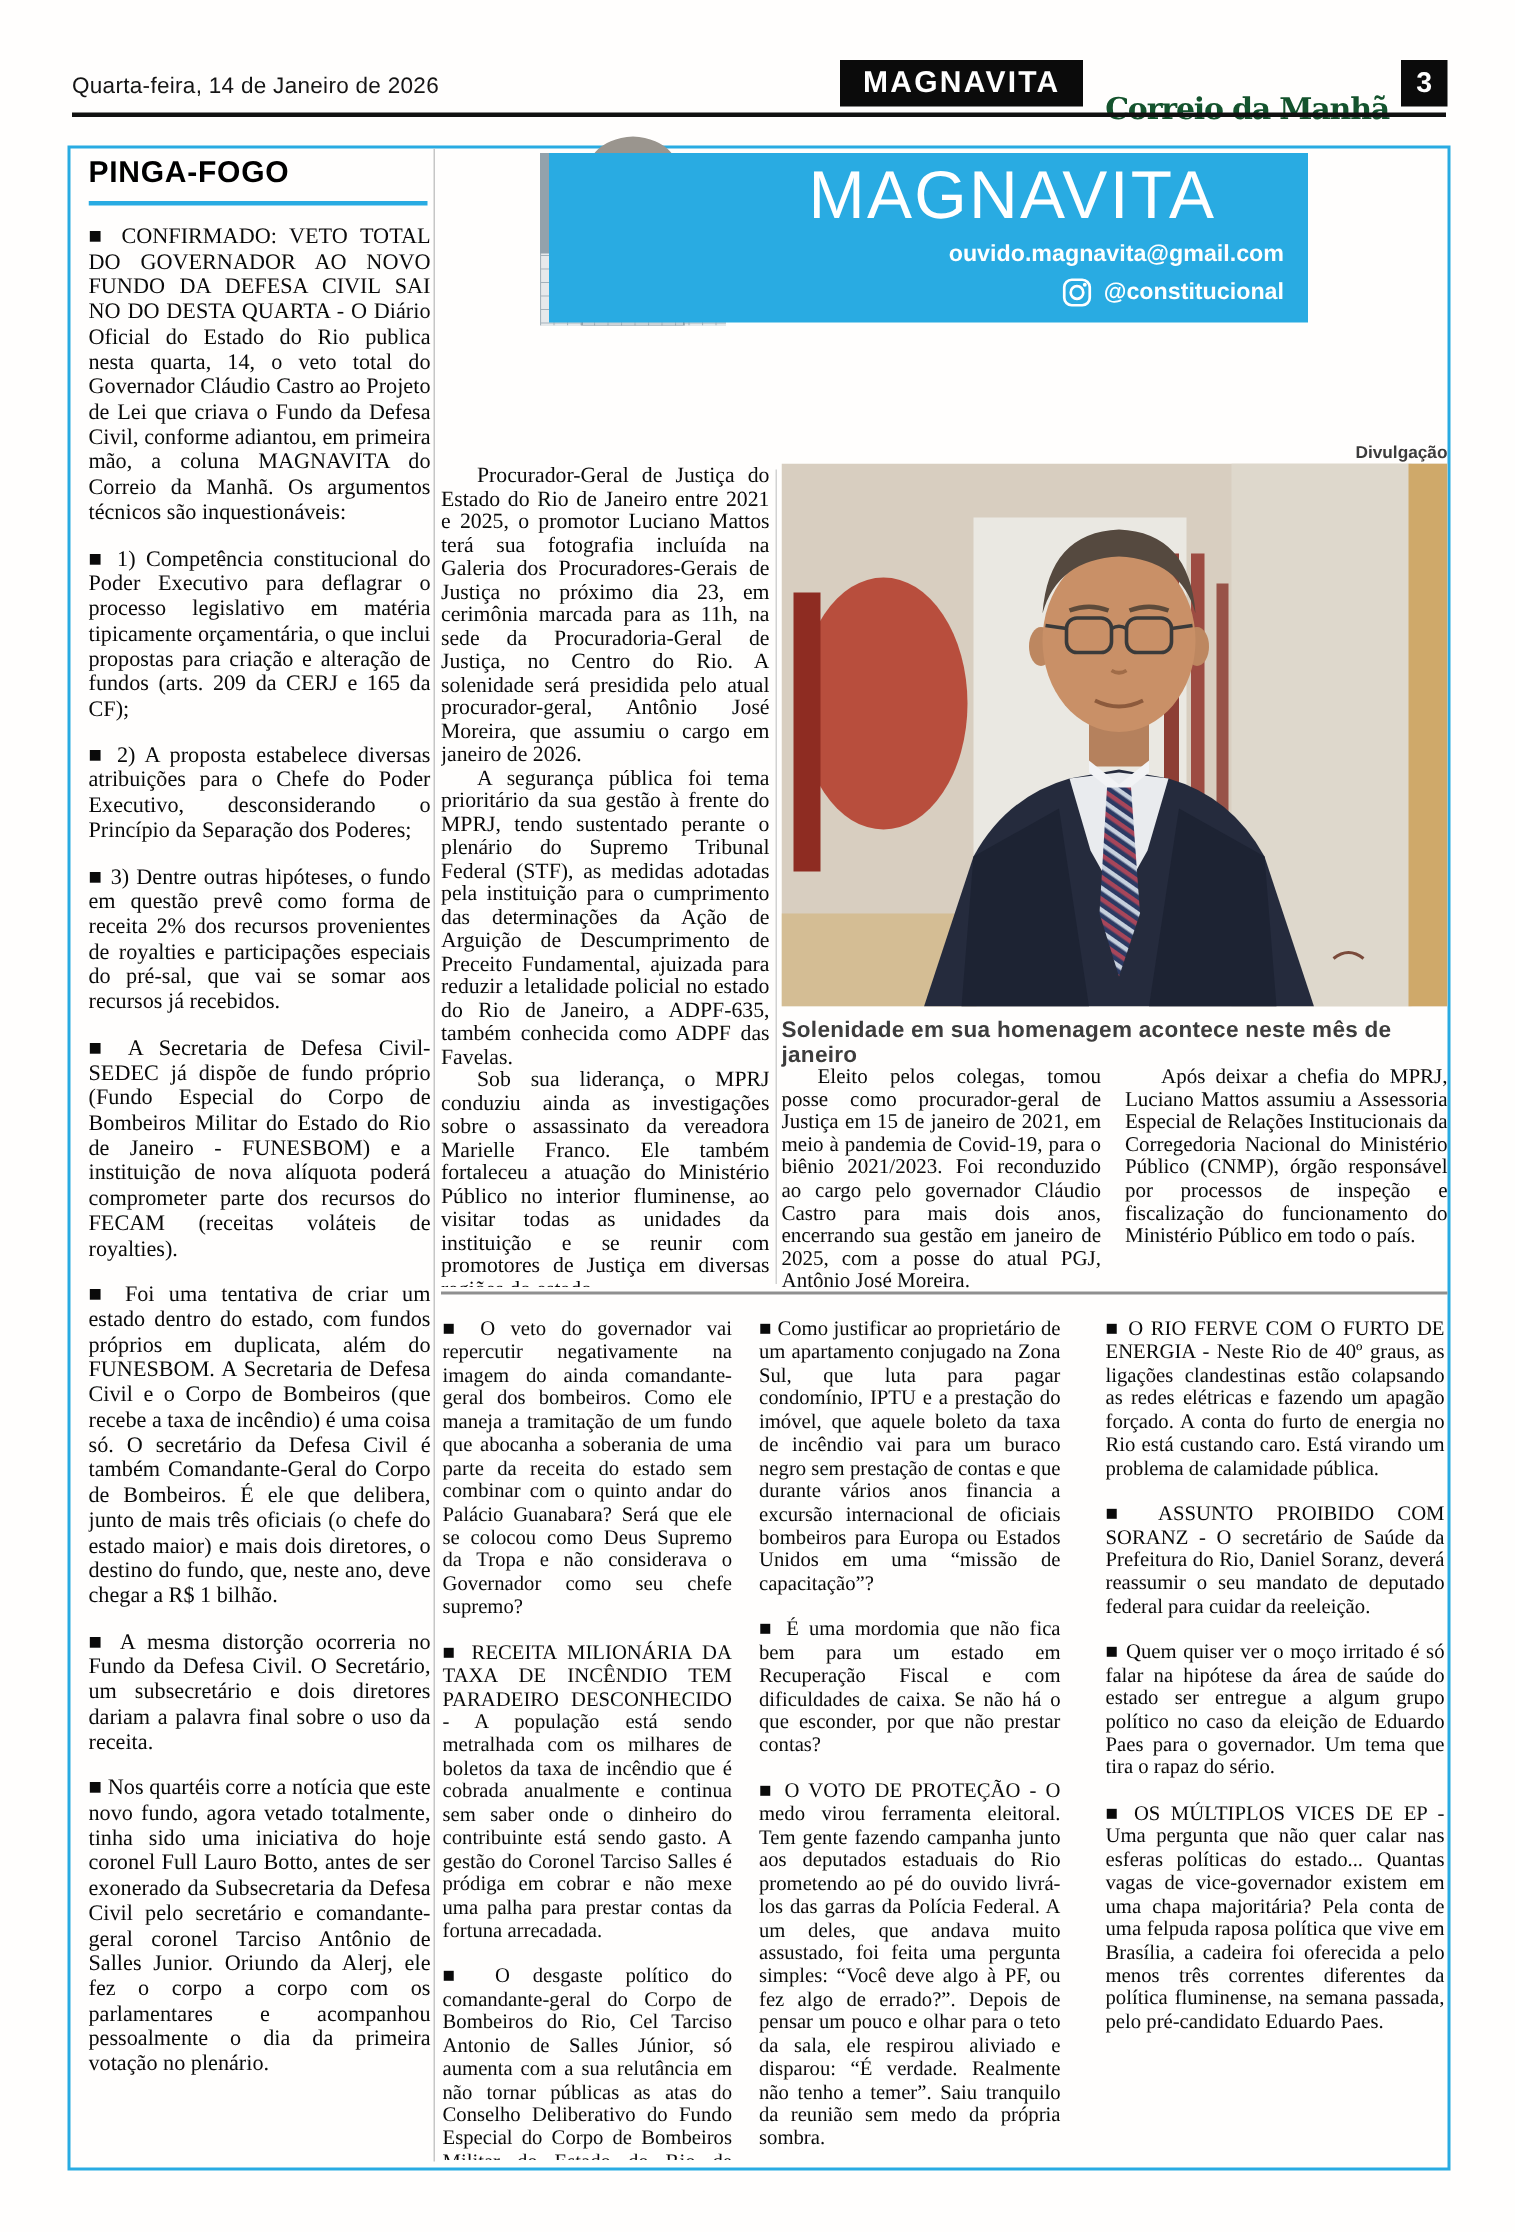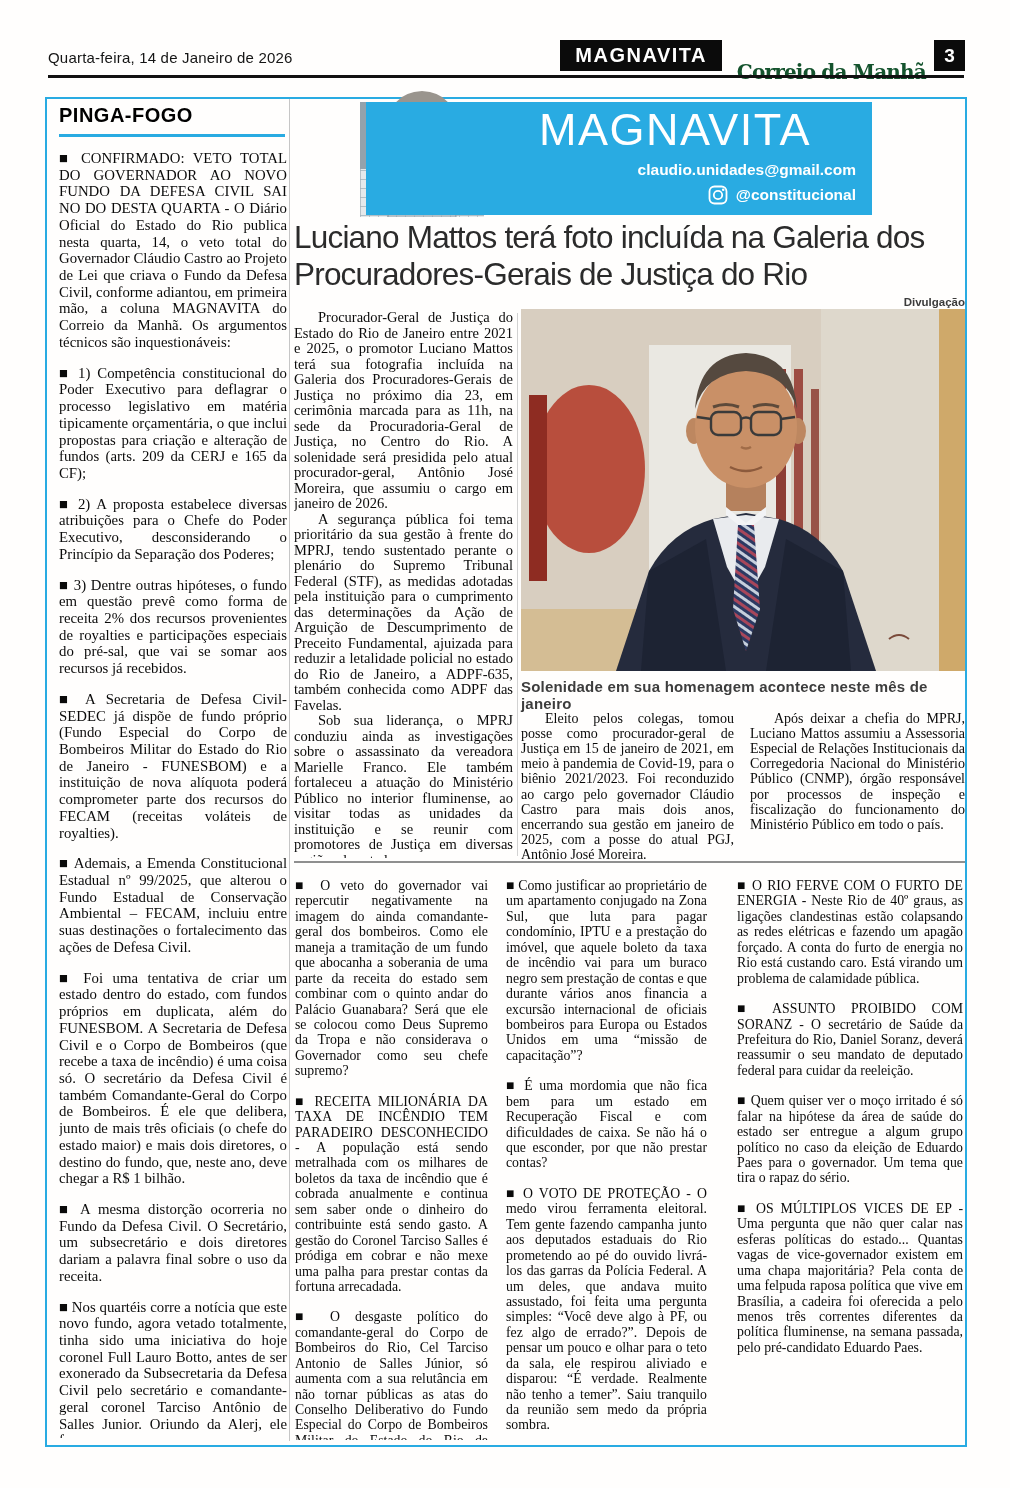--- a/index.html
+++ b/index.html
@@ -79,21 +79,20 @@
   <div class="abs mid-rule"></div>
 
   <div class="abs pinga">
     <h2>PINGA-FOGO</h2>
     <div class="bar"></div>
     <p class="b">■ CONFIRMADO: VETO TOTAL DO GOVERNADOR AO NOVO FUNDO DA DEFESA CIVIL SAI NO DO DESTA QUARTA - O Diário Oficial do Estado do Rio publica nesta quarta, 14, o veto total do Governador Cláudio Castro ao Projeto de Lei que criava o Fundo da Defesa Civil, conforme adiantou, em primeira mão, a coluna MAGNAVITA do Correio da Manhã. Os argumentos técnicos são inquestionáveis:</p>
     <p>■ 1) Competência constitucional do Poder Executivo para deflagrar o processo legislativo em matéria tipicamente orçamentária, o que inclui propostas para criação e alteração de fundos (arts. 209 da CERJ e 165 da CF);</p>
     <p class="b">■ 2) A proposta estabelece diversas atribuições para o Chefe do Poder Executivo, desconsiderando o Princípio da Separação dos Poderes;</p>
     <p>■ 3) Dentre outras hipóteses, o fundo em questão prevê como forma de receita 2% dos recursos provenientes de royalties e participações especiais do pré-sal, que vai se somar aos recursos já recebidos.</p>
     <p class="b">■ A Secretaria de Defesa Civil- SEDEC já dispõe de fundo próprio (Fundo Especial do Corpo de Bombeiros Militar do Estado do Rio de Janeiro - FUNESBOM) e a instituição de nova alíquota poderá comprometer parte dos recursos do FECAM (receitas voláteis de royalties).</p>
-    <p>■ Ademais, a Emenda Constitucional Estadual nº 99/2025, que alterou o Fundo Estadual de Conservação Ambiental – FECAM, incluiu entre suas destinações o fortalecimento das ações de Defesa Civil.</p>
     <p class="b">■ Foi uma tentativa de criar um estado dentro do estado, com fundos próprios em duplicata, além do FUNESBOM. A Secretaria de Defesa Civil e o Corpo de Bombeiros (que recebe a taxa de incêndio) é uma coisa só. O secretário da Defesa Civil é também Comandante-Geral do Corpo de Bombeiros. É ele que delibera, junto de mais três oficiais (o chefe do estado maior) e mais dois diretores, o destino do fundo, que, neste ano, deve chegar a R$ 1 bilhão.</p>
     <p>■ A mesma distorção ocorreria no Fundo da Defesa Civil. O Secretário, um subsecretário e dois diretores dariam a palavra final sobre o uso da receita.</p>
     <p class="b">■ Nos quartéis corre a notícia que este novo fundo, agora vetado totalmente, tinha sido uma iniciativa do hoje coronel Full Lauro Botto, antes de ser exonerado da Subsecretaria da Defesa Civil pelo secretário e comandante-geral coronel Tarciso Antônio de Salles Junior. Oriundo da Alerj, ele fez o corpo a corpo com os parlamentares e acompanhou pessoalmente o dia da primeira votação no plenário.</p>
   </div>
 
   <svg class="abs banner-photo" viewBox="0 0 124 146">
     <defs>
       <pattern id="checks" width="9" height="9" patternUnits="userSpaceOnUse">
         <rect width="9" height="9" fill="#e6e9eb"></rect>
         <path d="M0 0H9M0 0V9" stroke="#a3b1ba" stroke-width="1.4"></path>
@@ -108,32 +107,31 @@
     <ellipse cx="62" cy="80" rx="10" ry="4" fill="#8a7f74"></ellipse>
     <circle cx="50" cy="58" r="2.6" fill="#2e2a28"></circle>
     <circle cx="74" cy="58" r="2.6" fill="#2e2a28"></circle>
     <path d="M43 51 Q50 47 57 51" stroke="#6b615a" stroke-width="2.5" fill="none"></path>
     <path d="M67 51 Q74 47 81 51" stroke="#6b615a" stroke-width="2.5" fill="none"></path>
     <path d="M58 68 Q62 71 66 68" stroke="#b07a50" stroke-width="2" fill="none"></path>
   </svg>
 
   <div class="abs banner">
     <div class="banner-title">MAGNAVITA</div>
-    <div class="banner-email">claudio.unidades@gmail.com</div>
+    <div class="banner-email">ouvido.magnavita@gmail.com</div>
     <div class="banner-insta">
       <svg width="20" height="20" viewBox="0 0 20 20">
         <rect x="1.5" y="1.5" width="17" height="17" rx="5" fill="none" stroke="#fff" stroke-width="1.8"></rect>
         <circle cx="10" cy="10" r="4.2" fill="none" stroke="#fff" stroke-width="1.8"></circle>
         <circle cx="15.2" cy="4.8" r="1.3" fill="#fff"></circle>
       </svg>
       <span>@constitucional</span>
     </div>
   </div>
 
-  <div class="abs headline">Luciano Mattos terá foto incluída na Galeria dos Procuradores-Gerais de Justiça do Rio</div>
   <div class="abs credit">Divulgação</div>
 
   <div class="abs art art-col1">
     <p>Procurador-Geral de Justiça do Estado do Rio de Janeiro entre 2021 e 2025, o promotor Luciano Mattos terá sua fotografia incluída na Galeria dos Procuradores-Gerais de Justiça no próximo dia 23, em cerimônia marcada para as 11h, na sede da Procuradoria-Geral de Justiça, no Centro do Rio. A solenidade será presidida pelo atual procurador-geral, Antônio José Moreira, que assumiu o cargo em janeiro de 2026.</p>
     <p>A segurança pública foi tema prioritário da sua gestão à frente do MPRJ, tendo sustentado perante o plenário do Supremo Tribunal Federal (STF), as medidas adotadas pela instituição para o cumprimento das determinações da Ação de Arguição de Descumprimento de Preceito Fundamental, ajuizada para reduzir a letalidade policial no estado do Rio de Janeiro, a ADPF-635, também conhecida como ADPF das Favelas.</p>
     <p>Sob sua liderança, o MPRJ conduziu ainda as investigações sobre o assassinato da vereadora Marielle Franco. Ele também fortaleceu a atuação do Ministério Público no interior fluminense, ao visitar todas as unidades da instituição e se reunir com promotores de Justiça em diversas regiões do estado.</p>
   </div>
 
   <svg class="abs photo" viewBox="0 0 444 362">
     <defs>

